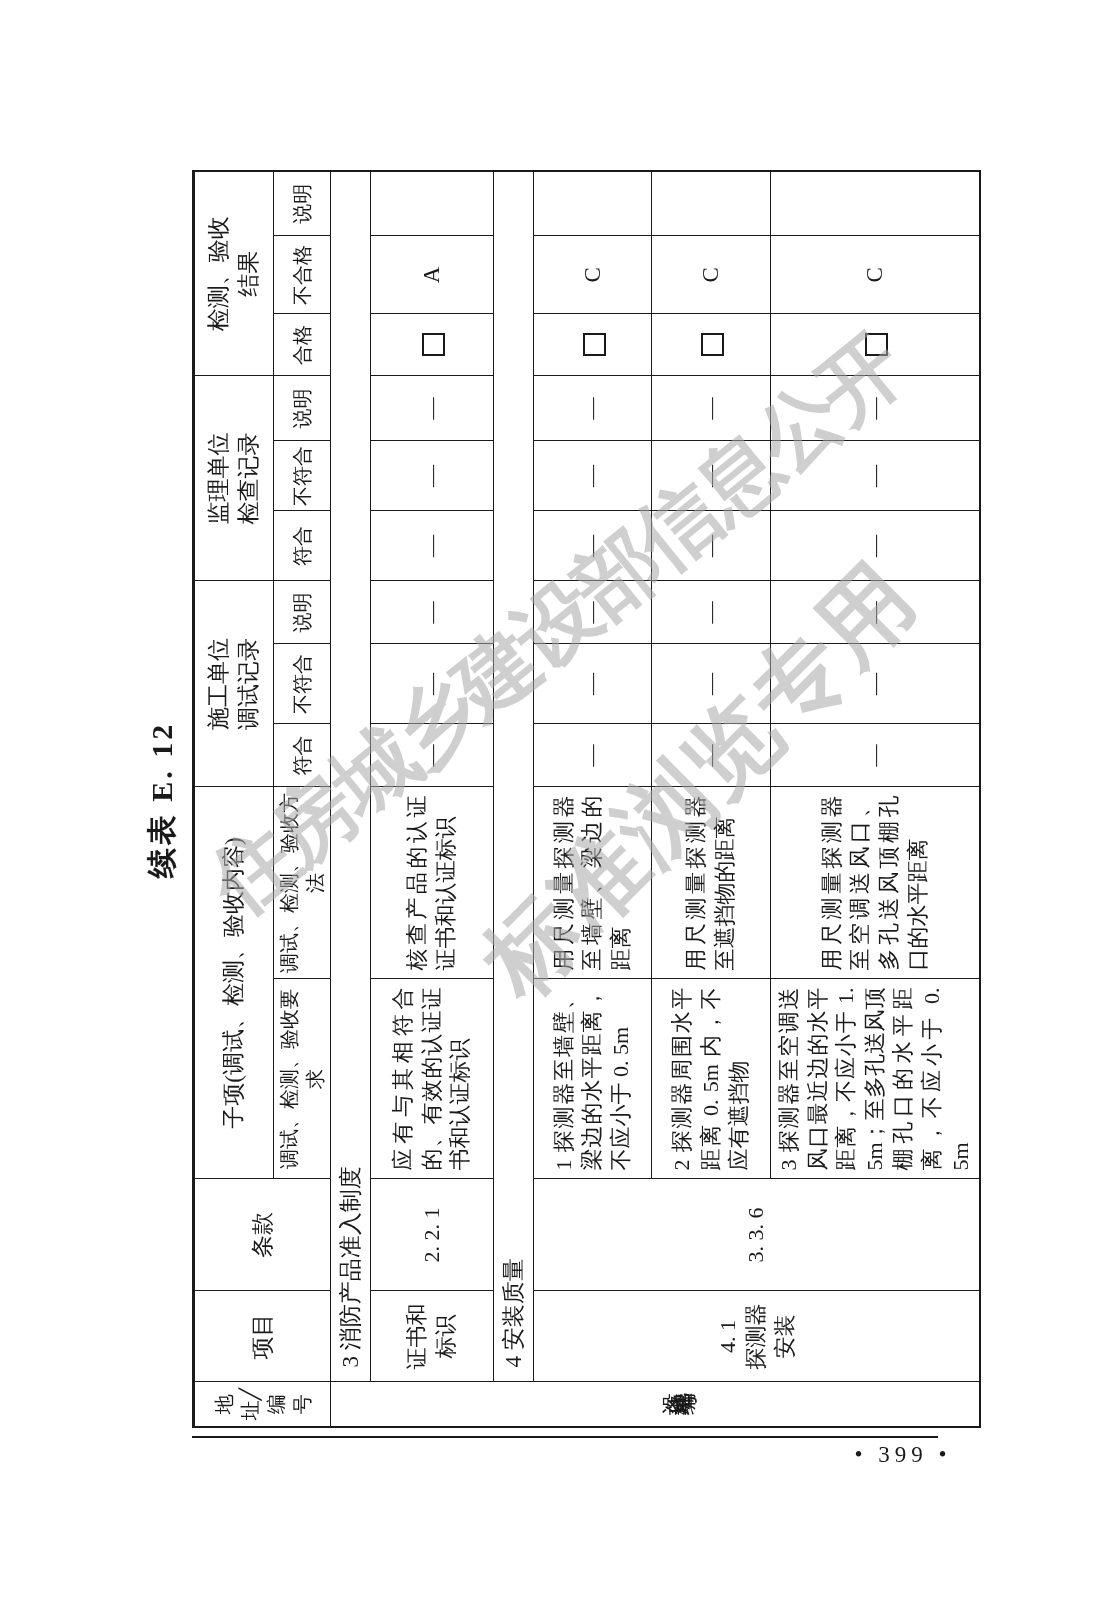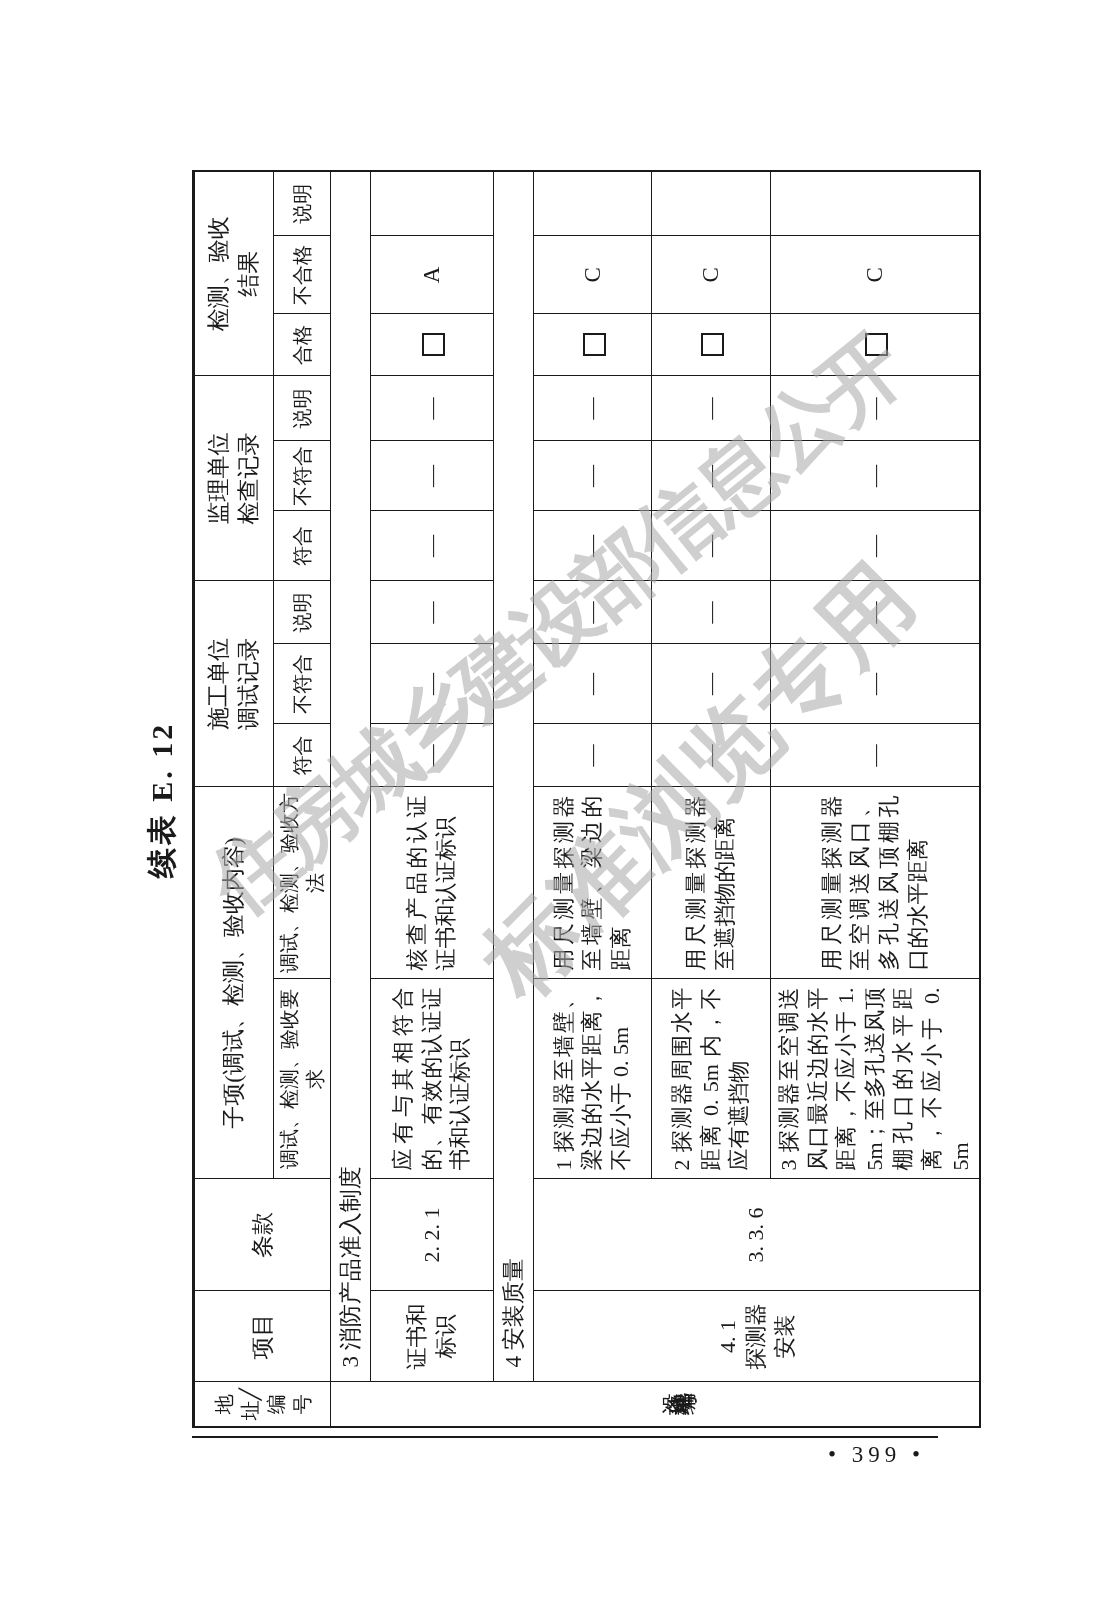--- a/index.html
+++ b/index.html
@@ -55,21 +55,21 @@
   
   .wm {
     position:absolute; color:#a8a8a8; opacity:0.55; white-space:nowrap;
     font-weight:bold; pointer-events:none; z-index:5; text-align:center;
   }
   .wm1 { left:48px; top:572px; width:1010px; height:100px; font-size:82px;
          letter-spacing:-4px; transform:rotate(-39deg); }
   .wm2 { left:405px; top:720px; width:580px; height:110px; font-size:92px;
          letter-spacing:2px; transform:rotate(-45deg); }
   .page-num {
-    position:absolute; left:828px; top:1442px; width:150px; text-align:left;
+    position:absolute; left:828px; top:1442px; width:150px; text-align:center;
     font-size:23px; letter-spacing:5px;
   }
 </style>
 </head>
 <body>
 
 <div class="rot-wrap">
   <div class="tbl-title">续表 E. 12</div>
   <div class="edge-line"></div>
 

